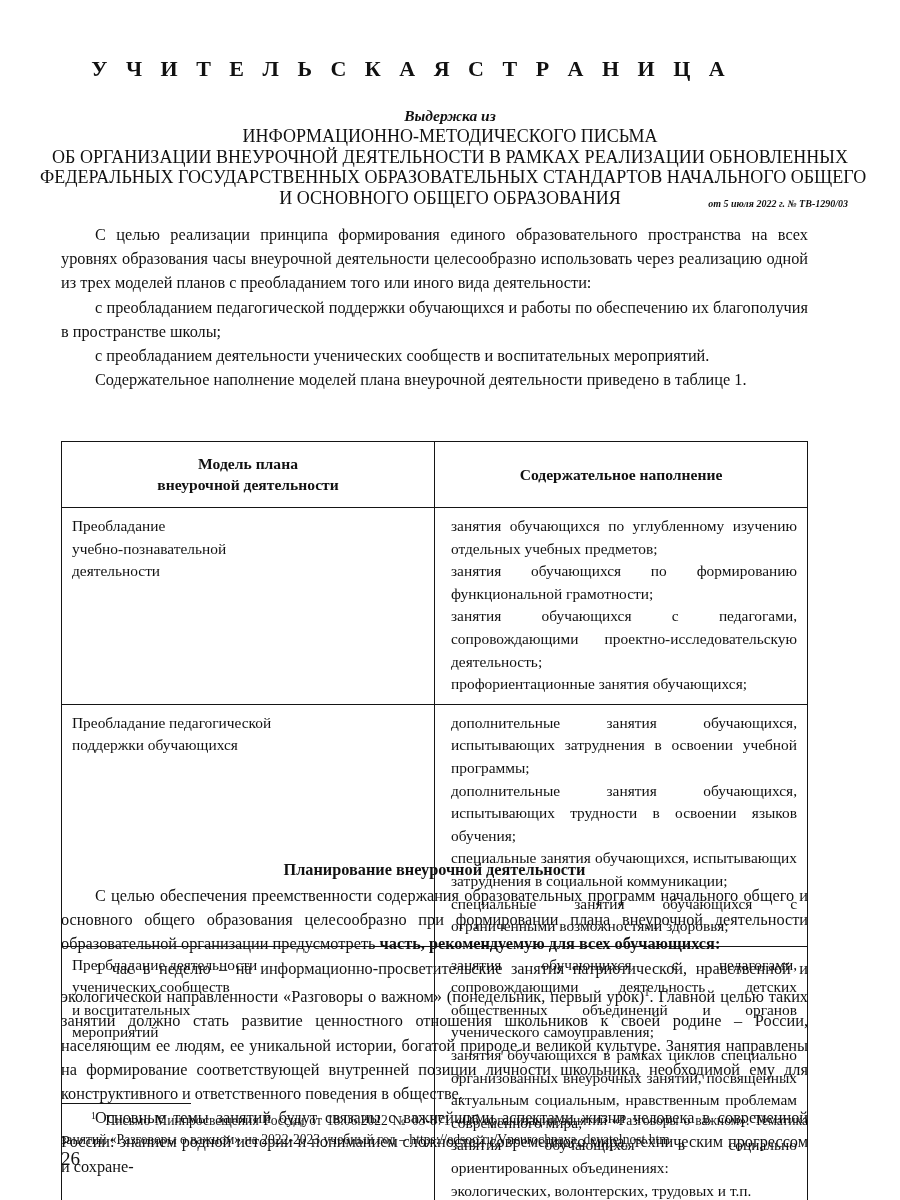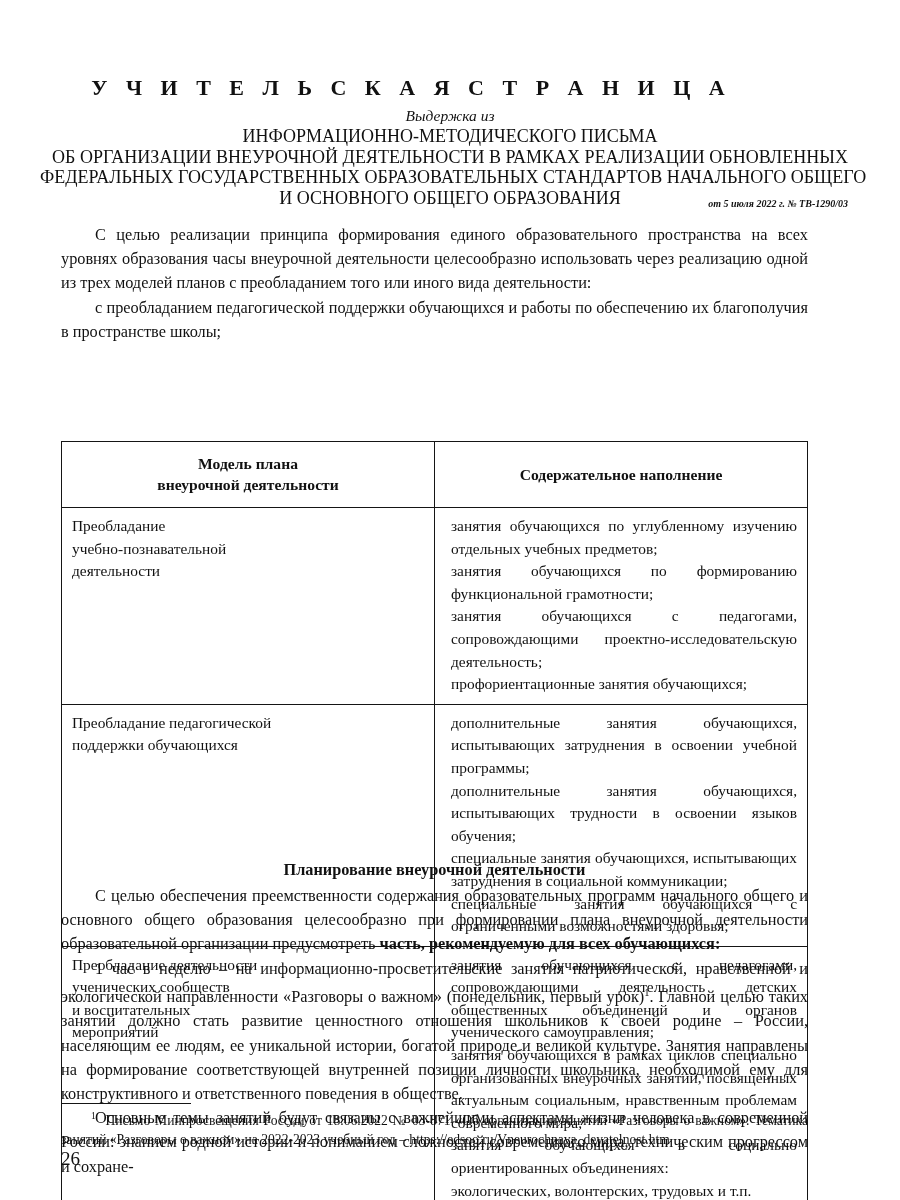--- a/index.html
+++ b/index.html
@@ -14,42 +14,42 @@
     background: #ffffff;
     margin: 0 auto;
     overflow: hidden;
     font-family: "Liberation Serif", "DejaVu Serif", serif;
     color: #111111;
   }
 
   
   .doc-title {
     position: absolute;
-    top: 75px;
+    top: 56px;
     left: 0;
     width: 816px;
     text-align: center;
     font-size: 22px;
     font-weight: bold;
     letter-spacing: 6.5px;
     text-indent: 6.5px;
     font-family: "Liberation Serif", "DejaVu Serif", serif;
   }
 
   .subhead {
     position: absolute;
     top: 106px;
     left: 40px;
     width: 820px;
     text-align: center;
   }
   .subhead .excerpt {
     font-style: italic;
     font-size: 15.5px;
-    font-weight: normal;
+    font-weight: bold;
     line-height: 20px;
   }
   .subhead .caps {
     font-size: 18px;
     line-height: 20.5px;
     white-space: nowrap;
   }
   .doc-ref {
     position: absolute;
     top: 198px;
@@ -188,20 +188,22 @@
     <div class="caps">ОБ ОРГАНИЗАЦИИ ВНЕУРОЧНОЙ ДЕЯТЕЛЬНОСТИ В РАМКАХ РЕАЛИЗАЦИИ ОБНОВЛЕННЫХ</div>
     <div class="caps">ФЕДЕРАЛЬНЫХ ГОСУДАРСТВЕННЫХ ОБРАЗОВАТЕЛЬНЫХ СТАНДАРТОВ НАЧАЛЬНОГО ОБЩЕГО</div>
     <div class="caps">И ОСНОВНОГО ОБЩЕГО ОБРАЗОВАНИЯ</div>
   </div>
 
   <div class="doc-ref">от 5 июля 2022 г. № ТВ-1290/03</div>
 
   <div class="body-text">
     <p>С целью реализации принципа формирования единого образовательного пространства на всех уровнях образования часы внеурочной деятельности целесообразно использовать через реализацию одной из трех моделей планов с преобладанием того или иного вида деятельности:</p>
     <p>с преобладанием педагогической поддержки обучающихся и работы по обеспечению их благополучия в пространстве школы;</p>
+    <p>с преобладанием деятельности ученических сообществ и воспитательных мероприятий.</p>
+    <p>Содержательное наполнение моделей плана внеурочной деятельности приведено в таблице 1.</p>
   </div>
 
 
   <table class="model-table">
     <thead>
       <tr>
         <th class="model-cell">
           <span class="cell-line">Модель плана</span>
           <span class="cell-line">внеурочной деятельности</span>
         </th>

